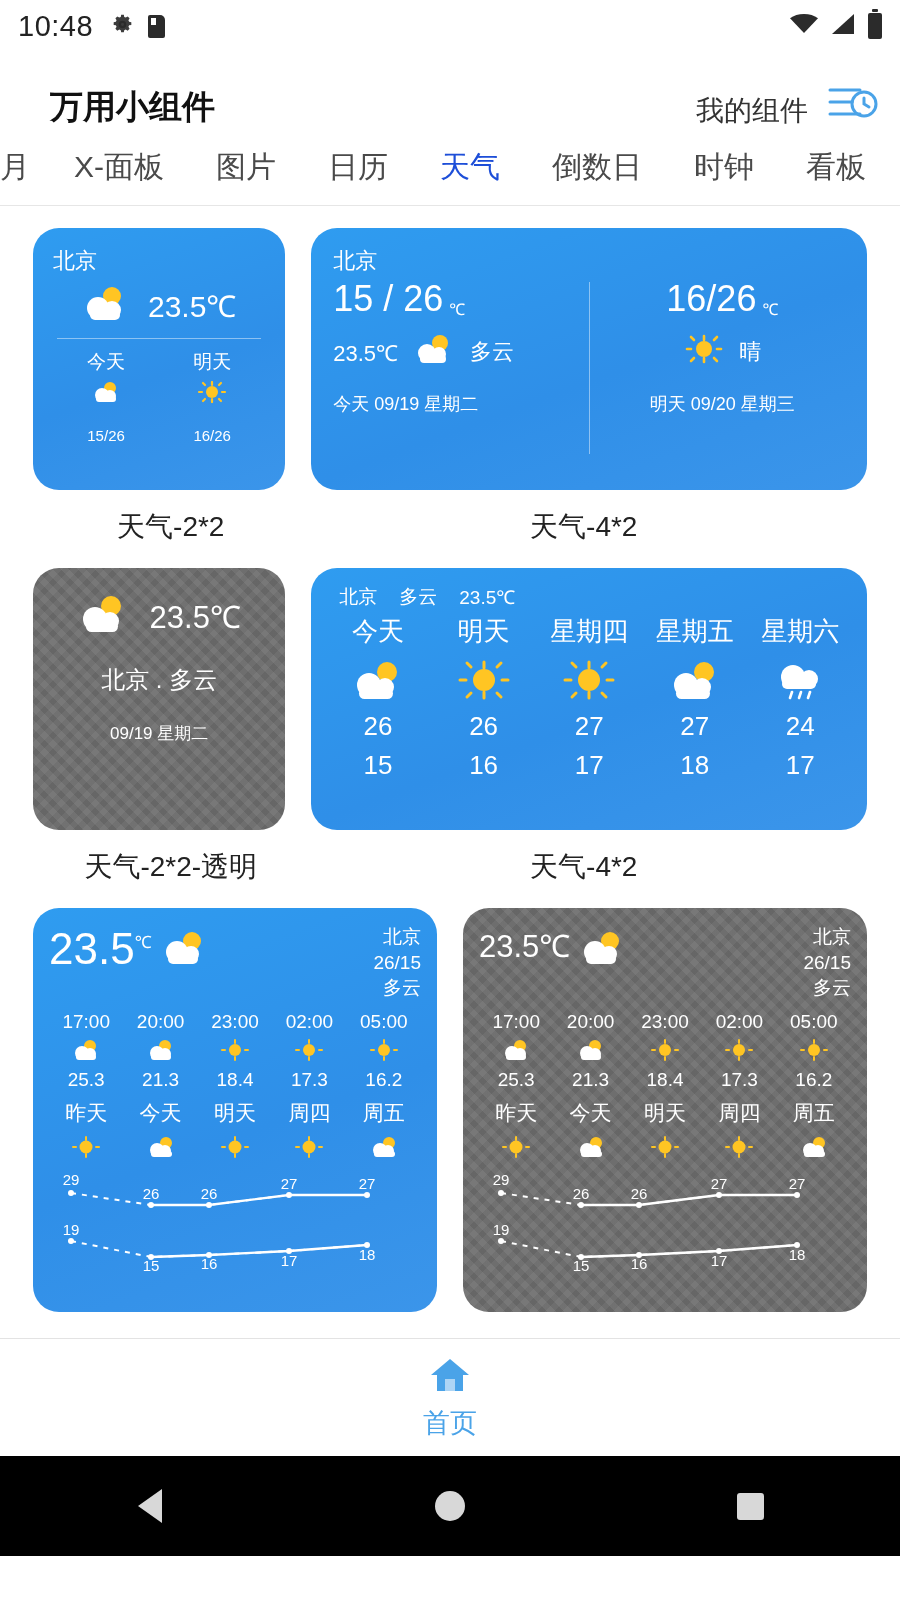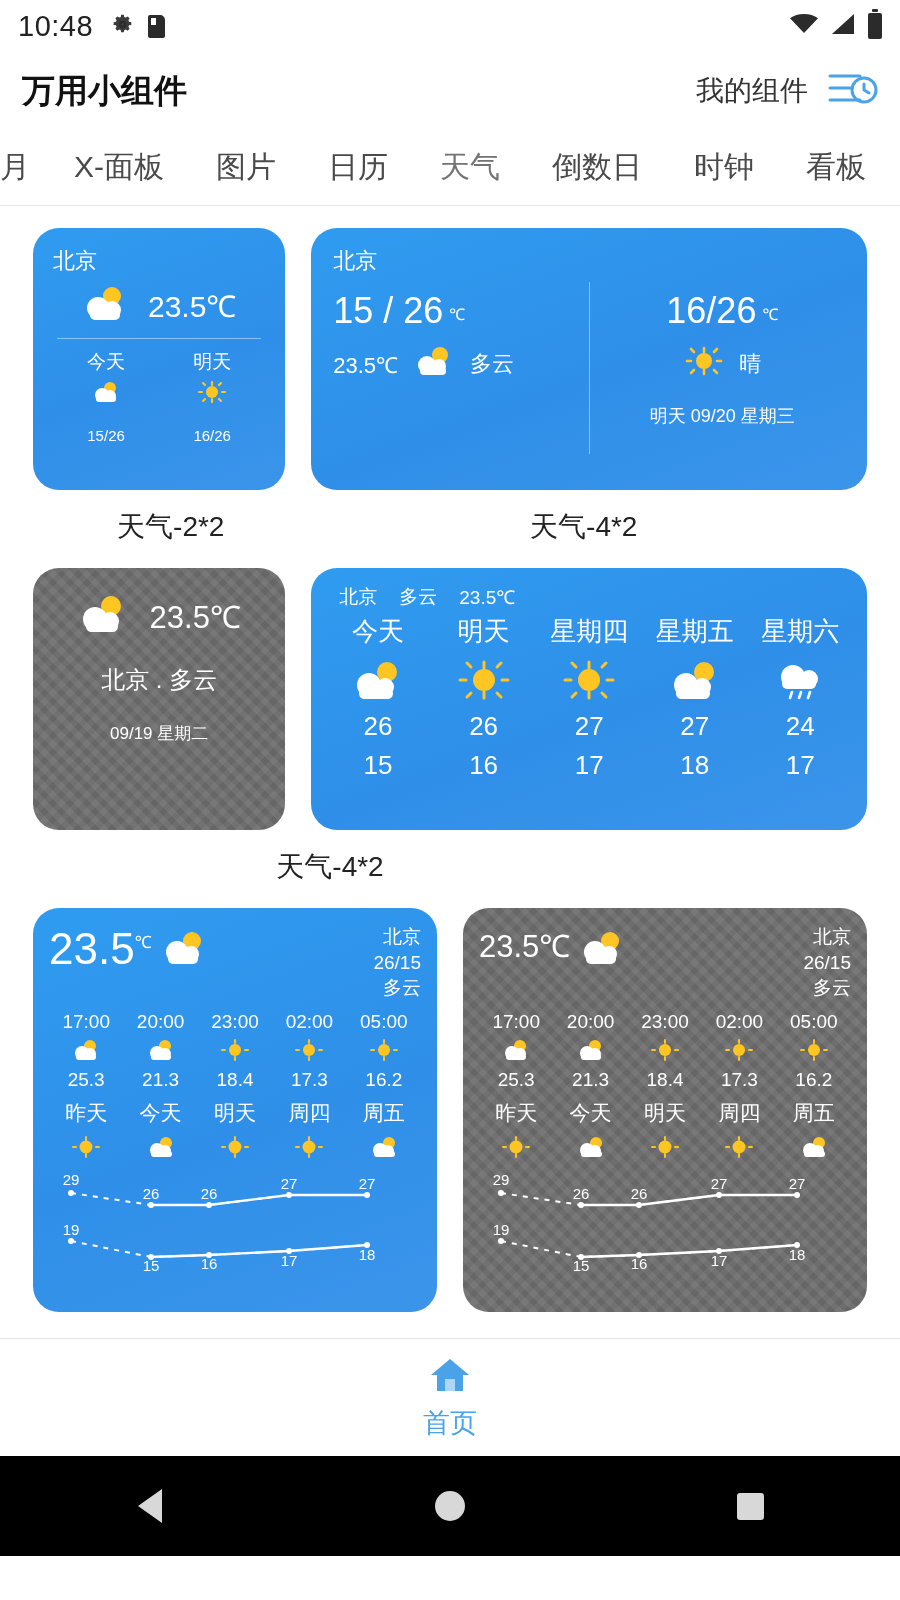--- a/index.html
+++ b/index.html
@@ -21,36 +21,36 @@
   .gear { width: 23px; height: 23px; }
   .sdcard { width: 17px; height: 23px; background:#2b2b2b; border-radius:2px 5px 2px 2px; position: relative;}
   .sdcard::after{content:"";position:absolute;top:3px;left:3px;width:5px;height:7px;background:#fff;}
   .wifi { width: 28px; height: 20px; }
   .signal { width: 26px; height: 22px; }
   .battery { width: 14px; height: 26px; background: #2b2b2b; border-radius: 2px; position: relative; }
   .battery::before{content:"";position:absolute;top:-4px;left:4px;width:6px;height:3px;background:#2b2b2b;border-radius:1px;}
 
   
   .appbar {
-    height: 78px; display: flex; align-items: center; padding: 0 22px; background: #fff;
+    height: 78px; display: flex; align-items: flex-end; padding: 0 22px; background: #fff; margin-left: 28px;
   }
   .app-title { font-size: 33px; font-weight: bold; color: #111; }
   .appbar .spacer { flex: 1; }
   .mywidgets { font-size: 28px; color: #333; margin-right: 18px; }
   .hdr-icon { width: 52px; height: 46px; }
 
   
   .tabs {
     height: 76px; display: flex; align-items: center;
     border-bottom: 1px solid #e6e6e6;
     padding-left: 0px; overflow: hidden; white-space: nowrap;
   }
   .tab { font-size: 30px; color: #4a4a4a; padding: 0 26px; }
   .tab.cut { padding-left: 0; padding-right: 18px; }
-  .tab.active { color: #737373; font-family: Liberation Serif, serif; }
+  .tab.active { color: #1d4ed8; font-family: Liberation Serif, serif; }
 
   
   .content { height: 1132px; overflow: hidden; background: #fff; padding: 22px 0 0 0; }
   .row { display: flex; padding: 0 33px; gap: 26px; }
   .labels { display: flex; padding: 0 50px; gap: 26px; margin: 18px 0 22px; }
   .label { font-size: 28px; color: #222; text-align: center; }
   .w2 { width: 254px; }
   .w4 { width: 560px; }
   .w-half { width: 404px; }
 
@@ -74,21 +74,21 @@
   .c1 .day .dn { font-size: 19px; }
   .c1 .day .dr { font-size: 15px; margin-top: 20px; }
   .c1 .day .ic { margin: 6px 0 2px; }
 
   
   .c2 { height: 262px; padding: 18px 22px; }
   .c2 .city { font-size: 22px; }
   .c2 .split { display: flex; height: 196px; }
   .c2 .half { flex: 1; position: relative; }
   .c2 .divider { width: 1px; background: rgba(255,255,255,.45); margin: 6px 10px 18px; }
-  .c2 .rng { font-size: 36px; margin-top: 14px; display: flex; align-items: center; gap: 6px;}
+  .c2 .rng { font-size: 36px; margin-top: 2px; display: flex; align-items: flex-end; gap: 6px;}
   .c2 .rng sup { font-size: 16px; margin-top: 6px; }
   .c2 .line2 { display: flex; align-items: center; gap: 14px; margin-top: 14px; font-size: 22px; }
   .c2 .foot { font-size: 18px; margin-top: 22px; }
   .c2 .right-al { text-align: center; }
   .c2 .right-al .rng { justify-content: center; }
   .c2 .right-al .line2 { justify-content: center; }
 
   
   .c3 { height: 262px; padding: 26px 20px; text-align: center; }
   .c3 .main { display: flex; align-items: center; justify-content: center; gap: 20px; }
@@ -270,20 +270,21 @@
                   <circle cx="28" cy="9" r="8" fill="#ffc523"></circle>
                   <g fill="#fff">
                     <circle cx="15" cy="19" r="9"></circle>
                     <circle cx="27" cy="20" r="7"></circle>
                     <rect x="8" y="21" width="26" height="8" rx="4"></rect>
                   </g>
                 </svg>
             </span>
             <span>多云</span>
           </div>
+          <div class="foot">今天 09/19 星期二</div>
         </div>
         <div class="divider"></div>
         <div class="half right-al">
           <div class="rng">
             <span>16/26</span>
             <sup>℃</sup>
           </div>
           <div class="line2">
             <span>
               <svg width="42" height="30" viewBox="0 0 42 30">
@@ -427,20 +428,21 @@
               </svg>
           </div>
           <div class="hi">24</div>
           <div class="lo">17</div>
         </div>
       </div>
     </div>
   </div>
 
   <div class="labels">
+    <div class="label w2">天气-2*2-透明</div>
     <div class="label w4">天气-4*2</div>
   </div>
 
   <div class="row">
 
     <div class="card blue c5 w-half">
       <div class="head">
         <div class="bigtemp">
           <span>23.5</span>
           <sup>℃</sup>

